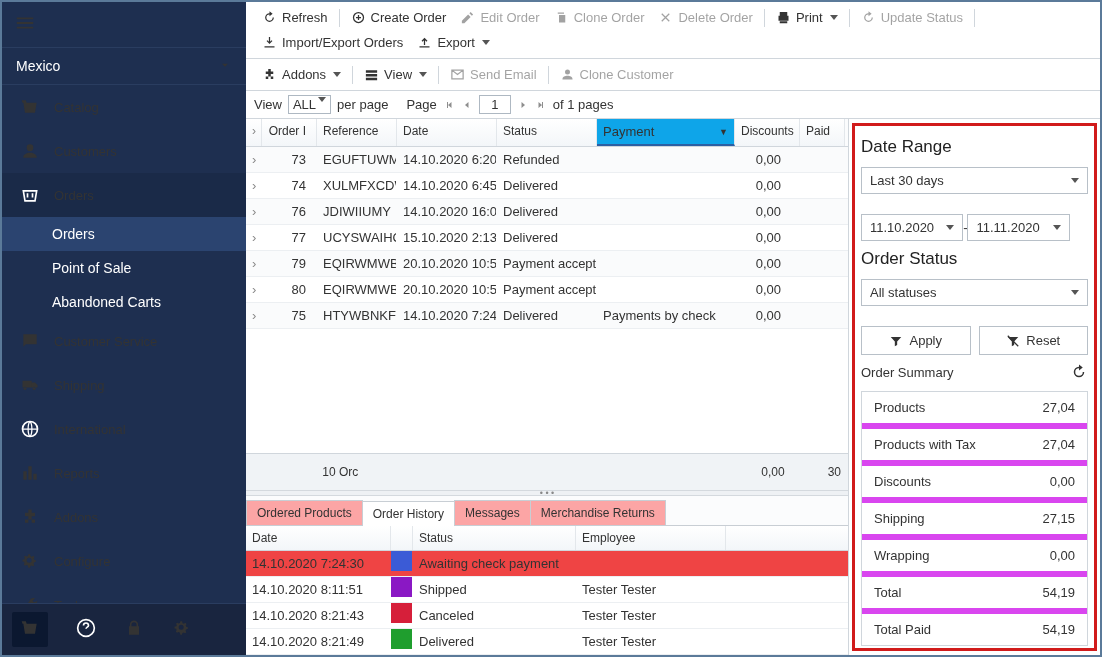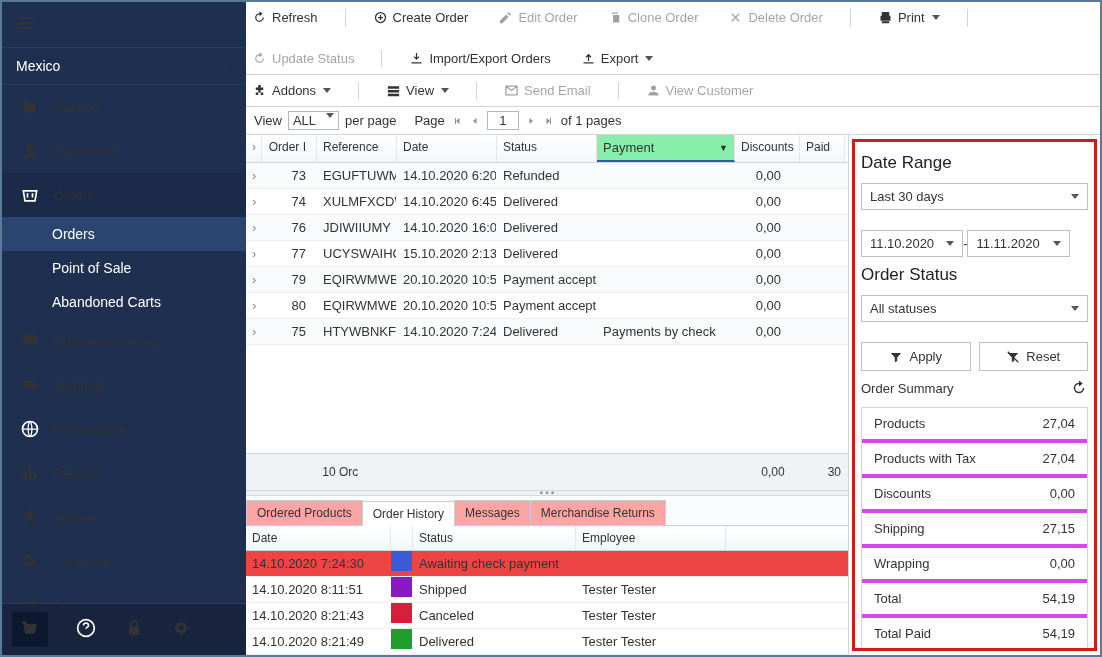--- a/index.html
+++ b/index.html
@@ -16,37 +16,37 @@
   .nav-item{display:flex;align-items:center;gap:14px;padding:12px 18px;color:#fff;cursor:pointer;font-size:15px}
   .nav-item.active{background:#1a2a48}
   .nav-item svg{width:20px;height:20px;flex-shrink:0}
   .sub-item{padding:9px 18px 9px 50px;color:#fff;cursor:pointer;font-size:14px}
   .sub-item.active{background:#2b4470}
   .bottom-bar{background:#19253f;display:flex;align-items:center;padding:8px 10px;gap:28px;border-top:1px solid #2a3d60}
   .bottom-bar svg{width:20px;height:20px;cursor:pointer}
   .bottom-hi{background:#0b1830;padding:6px 8px;border-radius:2px}
   
   .main{flex:1;display:flex;flex-direction:column;background:#fff;overflow:hidden}
-  .toolbar{display:flex;flex-wrap:wrap;align-items:center;padding:4px 0;border-bottom:1px solid #d0d6dc;gap:18px}
+  .toolbar{display:flex;flex-wrap:wrap;align-items:center;padding:4px 10px;border-bottom:1px solid #d0d6dc;gap:2px}
   .toolbar.secondary{border-bottom:1px solid #d0d6dc}
   .tbtn{display:inline-flex;align-items:center;gap:5px;padding:4px 6px;cursor:pointer;border-radius:2px;color:#333}
   .tbtn.disabled{opacity:.45;cursor:default}
   .tbtn svg{width:15px;height:15px}
   .tsep{width:1px;height:18px;background:#d0d6dc;margin:0 3px}
   .caret{width:0;height:0;border-left:4px solid transparent;border-right:4px solid transparent;border-top:5px solid #555;margin-left:2px}
   .pager{display:flex;align-items:center;gap:6px;padding:4px 8px;border-bottom:1px solid #d0d6dc;font-size:12px;color:#444}
-  .pager .sel{border:1px solid #aeb8c2;padding:1px 4px;display:inline-flex;align-items:flex-start;gap:8px;background:#fff}
+  .pager .sel{border:1px solid #aeb8c2;padding:1px 4px;display:inline-flex;align-items:flex-start;gap:0;background:#fff}
   .pager input{width:32px;border:1px solid #aeb8c2;text-align:center;padding:1px}
   .pager svg{width:12px;height:12px;cursor:pointer;opacity:.55}
   .content{flex:1;display:flex;overflow:hidden}
   .center{flex:1;display:flex;flex-direction:column;overflow:hidden;position:relative}
   
   .grid-head{display:flex;background:#fbfcfd;border-bottom:1px solid #d0d6dc}
   .gh{padding:5px 6px;font-size:12px;color:#333;border-right:1px solid #e3e7eb;background:linear-gradient(#fff,#f3f6f9);white-space:nowrap;overflow:hidden}
-  .gh.payment{position:relative;background:#86efac;border-bottom:2px solid #2b5fa3;display:flex;justify-content:space-between;align-items:center}
+  .gh.payment{position:relative;background:#0ea5e9;border-bottom:2px solid #2b5fa3;display:flex;justify-content:space-between;align-items:center}
   .filter-icon{font-size:9px;color:#333}
   .grid-body{overflow:auto}
   .row{display:flex;border-bottom:1px solid #eceff2}
   .row:nth-child(odd){background:#fafbfc}
   .cell{padding:5px 6px;font-size:13px;white-space:nowrap;overflow:hidden;border-right:1px solid transparent}
   .c-expand{width:16px;text-align:center;color:#888;cursor:pointer}
   .c-id{width:55px;text-align:right;padding-right:10px}
   .c-ref{width:80px}
   .c-date{width:100px}
   .c-status{width:100px}
@@ -71,21 +71,21 @@
   
   .rpanel{width:252px;border-left:1px solid #d0d6dc;padding:10px 12px;overflow:auto;position:relative}
   .rpanel-box{border:3px solid #d11b1b;position:absolute;top:4px;left:3px;right:3px;bottom:4px;pointer-events:none}
   .rhead{font-size:17px;color:#222;margin:8px 0 10px;display:flex;justify-content:space-between;align-items:center}
   .sel-box{border:1px solid #b8c0c8;padding:5px 8px;width:100%;display:flex;justify-content:space-between;align-items:center;background:#fff;cursor:pointer;margin-bottom:20px;font-size:12px}
   .date-pair{display:flex;align-items:center;margin-bottom:8px}
   .date-pair .sel-box{margin-bottom:0;width:45%}
   .btn-row{display:flex;gap:8px;}
   .rbtn{flex:1;border:1px solid #b8c0c8;background:#fff;padding:6px 4px;display:flex;align-items:center;justify-content:center;gap:6px;cursor:pointer;font-size:13px}
   .sum-table{border:1px solid #d0d6dc;margin-top:8px}
-  .sum-row{display:flex;justify-content:space-between;padding:8px 12px;border-bottom:4px solid #d946ef;font-size:13px}
+  .sum-row{display:flex;justify-content:space-between;padding:8px 12px;border-bottom:6px solid #d946ef;font-size:13px}
   .sum-row:last-child{border-bottom:none}
   svg{fill:currentColor}
   .wht{color:#fff}
 </style>
 </head>
 <body>
 
 <div class="app">
 
   <div class="sidebar">
@@ -270,21 +270,21 @@
           <svg viewBox="0 0 24 24">
             <path d="M3 5h18v14H3zM3 5l9 7 9-7" fill="none" stroke="#333" stroke-width="2"></path>
           </svg>
           <span>Send Email</span>
         </div>
       <div class="tsep"></div>
       <div class="tbtn disabled">
           <svg viewBox="0 0 24 24">
             <path d="M12 12a4 4 0 100-8 4 4 0 000 8zm0 2c-4 0-8 2-8 5v1h16v-1c0-3-4-5-8-5z"></path>
           </svg>
-          <span>View Customer</span>
+          <span>Clone Customer</span>
         </div>
     </div>
     <div class="pager">
       <span>View</span>
       <span class="sel">
           <span>ALL</span>
           <span class="caret"></span>
         </span>
       <span>per page</span>
       <span style="width:6px"></span>

